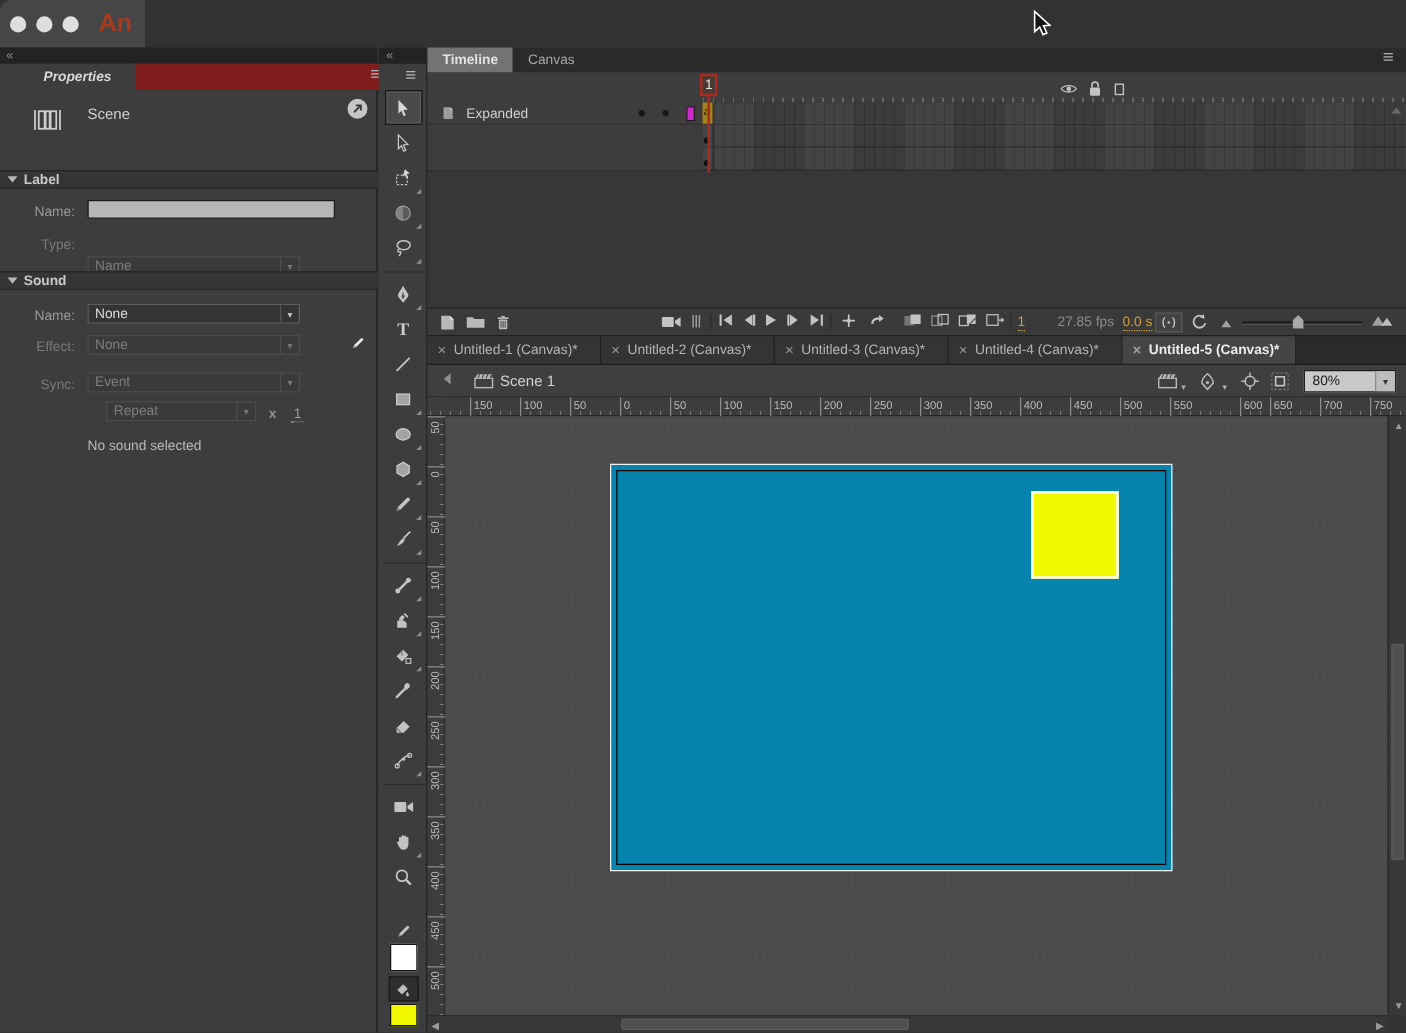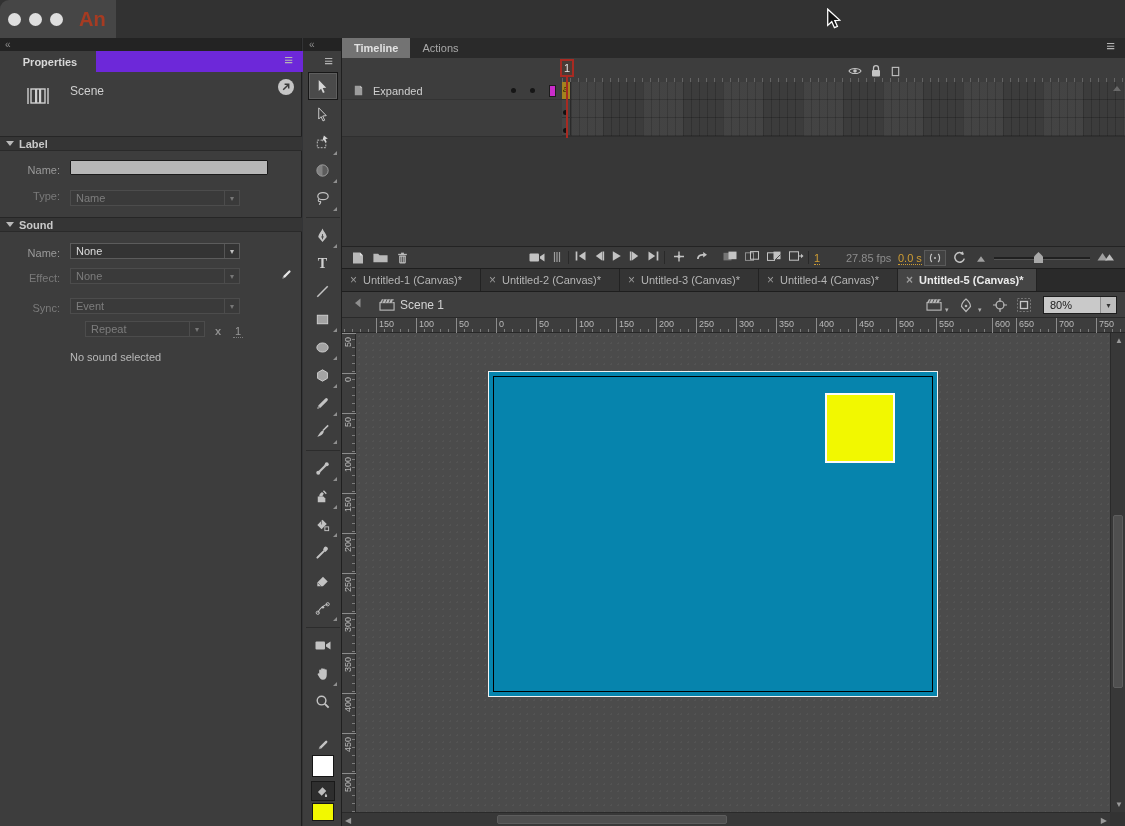--- a/index.html
+++ b/index.html
@@ -16,21 +16,21 @@
   
   .chev { color:#8d8d8d; font-size:10px; letter-spacing:1px; }
   .menu-glyph { color:#b4b4b4; font-size:15px; line-height:10px; }
   .icon { display:inline-flex; align-items:center; justify-content:center; }
   .icon svg { display:block; }
   .vdiv { position:absolute; top:4px; bottom:4px; width:1px; background:#292929; }
 
   
   .props { position:absolute; left:0; top:38px; width:302px; height:788px; background:#3d3d3d; border-right:1px solid #1f1f1f; }
   .props-strip { position:absolute; left:0; top:0; width:100%; height:13px; background:#232323; padding-left:5px; }
-  .props-tabrow { position:absolute; left:4px; top:13px; width:100%; height:21px; background:#6d28d9; }
+  .props-tabrow { position:absolute; left:16px; top:13px; width:100%; height:21px; background:#7f1d1d;font-style:italic; }
   .props-tab { position:absolute; left:0; top:0; width:92px; height:21px; background:#3d3d3d; color:#d8d8d8; font-weight:bold; display:flex; align-items:center; justify-content:center; }
   .props-menu { position:absolute; right:12px; top:4px; }
   .frame-icon-box { position:absolute; left:24px; top:46px; }
   .frame-title { position:absolute; left:70px; top:46px; font-size:12px; color:#cfcfcf; }
   .props-launch { position:absolute; left:277px; top:40px; width:18px; height:18px; }
 
   .sec-head { position:absolute; left:0; width:302px; height:15px; background:#353535; border-top:1px solid #262626; border-bottom:1px solid #2a2a2a; display:flex; align-items:center; padding-left:6px; gap:5px; font-weight:bold; color:#c9c9c9; }
   .sec-arrow { width:0; height:0; border-left:4px solid transparent; border-right:4px solid transparent; border-top:5px solid #b9b9b9; }
   .flabel { position:absolute; width:60px; text-align:right; color:#9a9a9a; }
   .flabel.dis { color:#7a7a7a; }
@@ -195,21 +195,21 @@
         </svg>
       </span>
 
     <div class="sec-head" style="top:98px">
       <span class="sec-arrow"></span>
       <span>Label</span>
     </div>
     <span class="flabel" style="top:126px">Name:</span>
     <input class="txt-input" style="left: 70px; top: 122px; width: 198px;" value="">
     <span class="flabel dis" style="top:152px">Type:</span>
-    <div class="dropdown disabled" style="left:70px; top:152px; width:170px;">
+    <div class="dropdown disabled" style="left:70px; top:167px; width:170px;">
       <span class="dd-val">Name</span>
       <span class="dd-btn">▾</span>
     </div>
 
     <div class="sec-head" style="top:179px">
       <span class="sec-arrow"></span>
       <span>Sound</span>
     </div>
     <span class="flabel" style="top:209px">Name:</span>
     <div class="dropdown" style="left:70px; top:205px; width:170px;">
@@ -460,21 +460,21 @@
     </div>
   </div>
 
   <div class="tlpanel">
     <div class="tl-tabrow">
   <div class="tl-tab active">
     <span>Timeline</span>
   </div>
 
   <div class="tl-tab">
-    <span>Actions</span>
+    <span>Canvas</span>
   </div>
 </div>
     <span class="menu-glyph tl-menu">≡</span>
 
     <div class="tl-head"></div>
     <div class="tl-colicons">
       <span class="icon">
           <svg width="14" height="10" viewBox="0 0 14 10">
             <path d="M1 5 C3 1.6 11 1.6 13 5 C11 8.4 3 8.4 1 5 Z" fill="none" stroke="#c3c3c3" stroke-width="1.1"></path>
             <circle cx="7" cy="5" r="1.8" fill="#c3c3c3"></circle>

